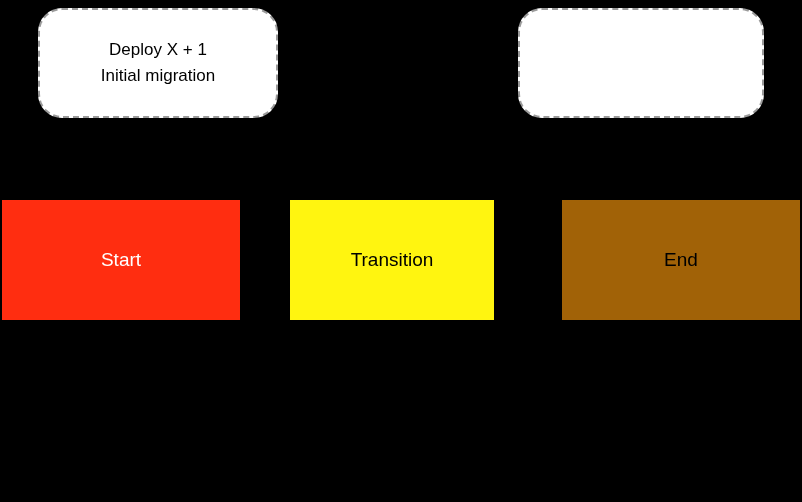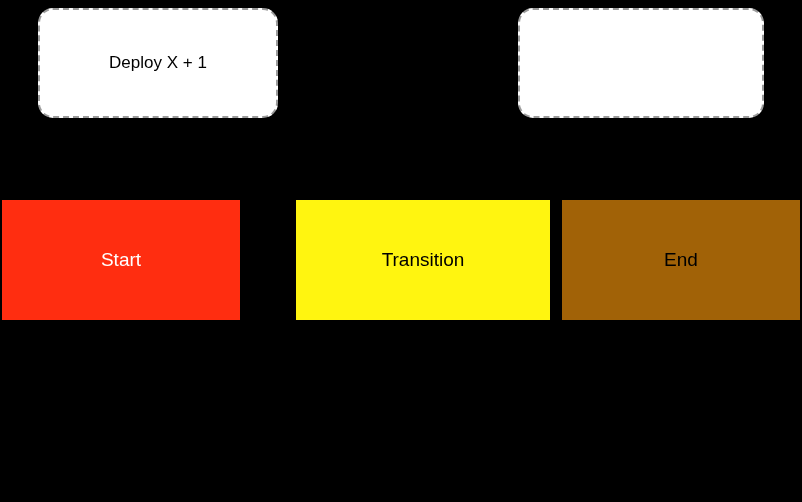--- a/index.html
+++ b/index.html
@@ -16,21 +16,21 @@
     }
     .diagram-canvas {
       position: absolute;
       inset: 0;
       background: #000000;
     }
     .note {
       position: absolute;
       background: #ffffff;
       border: 2px dashed #9b9b9b;
-      border-radius: 15px;
+      border-radius: 24px;
       display: flex;
       flex-direction: column;
       align-items: center;
       justify-content: center;
       text-align: center;
       color: #000000;
       font-size: 17px;
       line-height: 26px;
       box-sizing: border-box;
       padding: 4px 8px;
@@ -41,31 +41,32 @@
       align-items: center;
       justify-content: center;
       text-align: right;
       font-size: 19px;
       box-sizing: border-box;
     }
     
     .note-initial      { left: 38px;  top: 8px;   width: 240px; height: 110px; }
     .note-finalization { left: 518px; top: 8px;   width: 246px; height: 110px; }
     .state-start       { left: 2px;   top: 200px; width: 238px; height: 120px; }
-    .state-transition  { left: 296px; top: 200px; width: 254px; height: 120px; }
+    .state-transition  { left: 290px; top: 200px; width: 204px; height: 120px; }
     .state-end         { left: 562px; top: 200px; width: 238px; height: 120px; }
     .note-transition   { left: 283px; top: 382px; width: 237px; height: 112px; }
   </style>
 </head>
 <body>
 
 <div class="diagram-canvas">
 
   <div class="note note-initial">
     <span>Deploy X + 1</span>
+    <span>Initial migration</span>
   </div>
 
   <div class="note note-finalization">
   </div>
 
   <div class="state state-start" style="background-color: rgb(255, 45, 16);">
     <span style="color: rgb(255, 255, 255);">Start</span>
   </div>
 
   <div class="state state-transition" style="background-color: rgb(255, 245, 16);">

